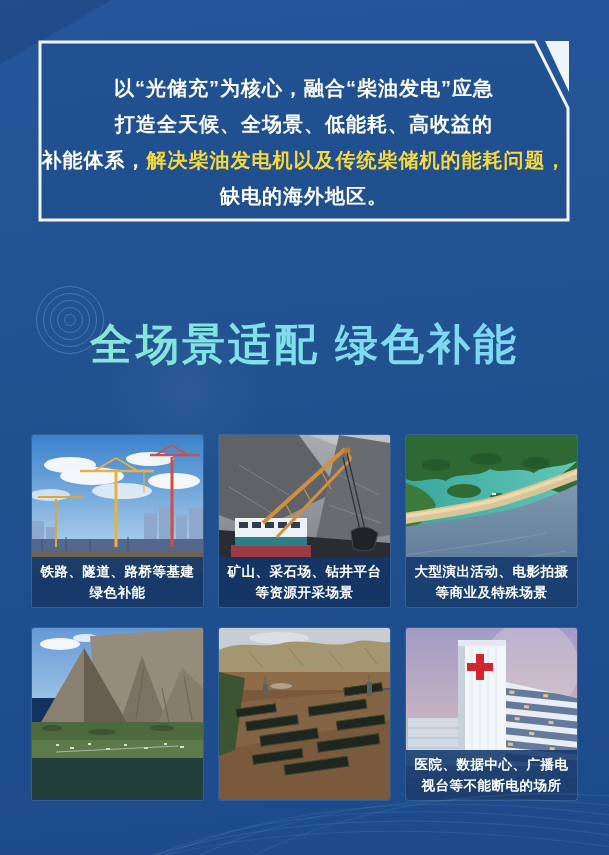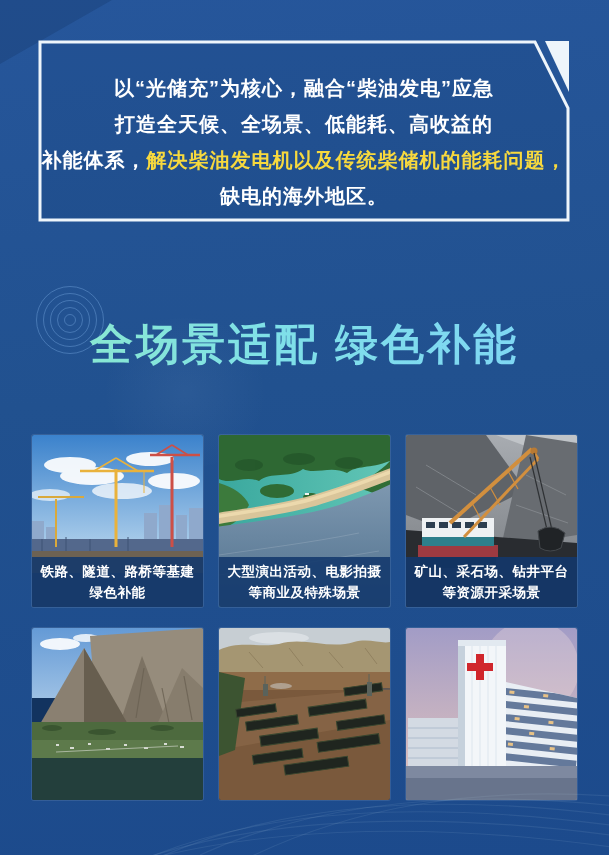--- a/index.html
+++ b/index.html
@@ -151,58 +151,20 @@
           <line x1="140" y1="10" x2="156" y2="20" stroke-width="1.5"></line>
         </g>
         <g stroke="#d9a93c" stroke-width="2">
           <line x1="24" y1="112" x2="24" y2="64"></line>
             <line x1="6" y1="62" x2="52" y2="62"></line>
         </g>
       </svg>
       <div class="caption">
         <div>铁路、隧道、路桥等基建</div>
         <div>绿色补能</div>
-      </div>
-    </div>
-
-    <div class="card">
-      <svg class="photo" viewBox="0 0 171 172" preserveAspectRatio="none">
-        <defs>
-          <linearGradient id="c3teal" x1="0" y1="0" x2="1" y2="0">
-            <stop offset="0" stop-color="#3aa89e"></stop>
-              <stop offset="1" stop-color="#62c6b6"></stop>
-            </linearGradient>
-          <linearGradient id="c3deep" x1="0" y1="0" x2="0" y2="1">
-            <stop offset="0" stop-color="#7e98b0"></stop>
-              <stop offset="1" stop-color="#4e6f8c"></stop>
-            </linearGradient>
-        </defs>
-        <rect width="171" height="172" fill="url(#c3teal)"></rect>
-        <path d="M0,0 H171 V26 C150,34 138,30 128,38 C112,30 96,40 84,34 C70,44 52,36 40,46 C26,40 12,50 0,44 Z" fill="#2e6833"></path>
-        <path d="M171,26 V66 C158,60 148,54 138,54 C148,42 160,38 171,26 Z" fill="#306d36"></path>
-        <g fill="#24562a" opacity=".8">
-          <ellipse cx="30" cy="30" rx="14" ry="6"></ellipse>
-            <ellipse cx="80" cy="24" rx="16" ry="6"></ellipse>
-          <ellipse cx="130" cy="28" rx="14" ry="6"></ellipse>
-        </g>
-        <ellipse cx="58" cy="56" rx="17" ry="7" fill="#2f6b34"></ellipse>
-        <ellipse cx="92" cy="62" rx="8" ry="4" fill="#2f6b34"></ellipse>
-        <path d="M0,48 C14,52 26,60 30,70 C22,86 10,92 0,94 Z" fill="#3c7a3c"></path>
-        <path d="M-4,84 C30,78 70,74 100,64 C128,56 148,48 174,38" stroke="#d9c59a" stroke-width="11" fill="none"></path>
-        <path d="M-4,82 C30,76 70,72 100,62 C128,54 148,46 174,36" stroke="#ecd9ad" stroke-width="3.5" fill="none"></path>
-        <path d="M-4,92 C40,86 90,80 120,70 C140,63 158,56 174,48 V176 H-4 Z" fill="url(#c3deep)"></path>
-        <g stroke="#ffffff" stroke-opacity=".14" stroke-width="1" fill="none">
-          <path d="M0,120 C40,114 90,108 140,98"></path>
-            <path d="M0,140 C50,134 100,126 160,116"></path>
-        </g>
-        <rect x="86" y="58" width="4" height="2" fill="#f2f4f0"></rect>
-      </svg>
-      <div class="caption">
-        <div>大型演出活动、电影拍摄</div>
-        <div>等商业及特殊场景</div>
       </div>
     </div>
 
     <div class="card">
       <svg class="photo" viewBox="0 0 171 172" preserveAspectRatio="none">
         <defs>
             <linearGradient id="c2bg" x1="0" y1="0" x2="0" y2="1">
           <stop offset="0" stop-color="#a8acb1"></stop>
               <stop offset="1" stop-color="#73777c"></stop>
             </linearGradient>
@@ -240,20 +202,58 @@
         <circle cx="128" cy="16" r="3.5" fill="#b87a34"></circle>
         <g stroke="#2e3134" stroke-width="1.2">
           <line x1="128" y1="18" x2="146" y2="95"></line>
             <line x1="124" y1="22" x2="142" y2="99"></line>
         </g>
         <path d="M132,96 q14,-9 27,2 l-4,15 q-11,6 -21,0 z" fill="#202326" stroke="#44484c" stroke-width="1"></path>
       </svg>
       <div class="caption">
         <div>矿山、采石场、钻井平台</div>
         <div>等资源开采场景</div>
+      </div>
+    </div>
+
+    <div class="card">
+      <svg class="photo" viewBox="0 0 171 172" preserveAspectRatio="none">
+        <defs>
+          <linearGradient id="c3teal" x1="0" y1="0" x2="1" y2="0">
+            <stop offset="0" stop-color="#3aa89e"></stop>
+              <stop offset="1" stop-color="#62c6b6"></stop>
+            </linearGradient>
+          <linearGradient id="c3deep" x1="0" y1="0" x2="0" y2="1">
+            <stop offset="0" stop-color="#7e98b0"></stop>
+              <stop offset="1" stop-color="#4e6f8c"></stop>
+            </linearGradient>
+        </defs>
+        <rect width="171" height="172" fill="url(#c3teal)"></rect>
+        <path d="M0,0 H171 V26 C150,34 138,30 128,38 C112,30 96,40 84,34 C70,44 52,36 40,46 C26,40 12,50 0,44 Z" fill="#2e6833"></path>
+        <path d="M171,26 V66 C158,60 148,54 138,54 C148,42 160,38 171,26 Z" fill="#306d36"></path>
+        <g fill="#24562a" opacity=".8">
+          <ellipse cx="30" cy="30" rx="14" ry="6"></ellipse>
+            <ellipse cx="80" cy="24" rx="16" ry="6"></ellipse>
+          <ellipse cx="130" cy="28" rx="14" ry="6"></ellipse>
+        </g>
+        <ellipse cx="58" cy="56" rx="17" ry="7" fill="#2f6b34"></ellipse>
+        <ellipse cx="92" cy="62" rx="8" ry="4" fill="#2f6b34"></ellipse>
+        <path d="M0,48 C14,52 26,60 30,70 C22,86 10,92 0,94 Z" fill="#3c7a3c"></path>
+        <path d="M-4,84 C30,78 70,74 100,64 C128,56 148,48 174,38" stroke="#d9c59a" stroke-width="11" fill="none"></path>
+        <path d="M-4,82 C30,76 70,72 100,62 C128,54 148,46 174,36" stroke="#ecd9ad" stroke-width="3.5" fill="none"></path>
+        <path d="M-4,92 C40,86 90,80 120,70 C140,63 158,56 174,48 V176 H-4 Z" fill="url(#c3deep)"></path>
+        <g stroke="#ffffff" stroke-opacity=".14" stroke-width="1" fill="none">
+          <path d="M0,120 C40,114 90,108 140,98"></path>
+            <path d="M0,140 C50,134 100,126 160,116"></path>
+        </g>
+        <rect x="86" y="58" width="4" height="2" fill="#f2f4f0"></rect>
+      </svg>
+      <div class="caption">
+        <div>大型演出活动、电影拍摄</div>
+        <div>等商业及特殊场景</div>
       </div>
     </div>
 
     <div class="card">
       <svg class="photo" viewBox="0 0 171 172" preserveAspectRatio="none">
         <defs>
             <linearGradient id="c4sky" x1="0" y1="0" x2="0" y2="1">
           <stop offset="0" stop-color="#649ad6"></stop>
               <stop offset="1" stop-color="#9cc0e4"></stop>
             </linearGradient>
@@ -383,20 +383,24 @@
               <rect x="146" y="88" width="5" height="3"></rect>
                 <rect x="128" y="101" width="5" height="3"></rect>
               <rect x="108" y="114" width="5" height="3"></rect>
                 <rect x="150" y="114" width="5" height="3"></rect>
             </g>
           </g>
         </g>
         <rect x="0" y="138" width="171" height="34" fill="#7e89a0"></rect>
         <rect x="0" y="150" width="171" height="22" fill="#68748c"></rect>
       </svg>
+      <div class="caption">
+        <div>医院、数据中心、广播电</div>
+        <div>视台等不能断电的场所</div>
+      </div>
     </div>
 
   </div>
 
   <svg class="swoosh" viewBox="0 0 609 92">
     <g fill="none" stroke="#bcd6ef" stroke-opacity="0.10" stroke-width="1.2">
       <path d="M140,98 C260,46 420,36 625,64"></path>
       <path d="M120,104 C250,54 420,46 625,74"></path>
       <path d="M160,94 C280,42 430,28 625,54"></path>
       <path d="M200,92 C310,42 450,24 625,44"></path>

